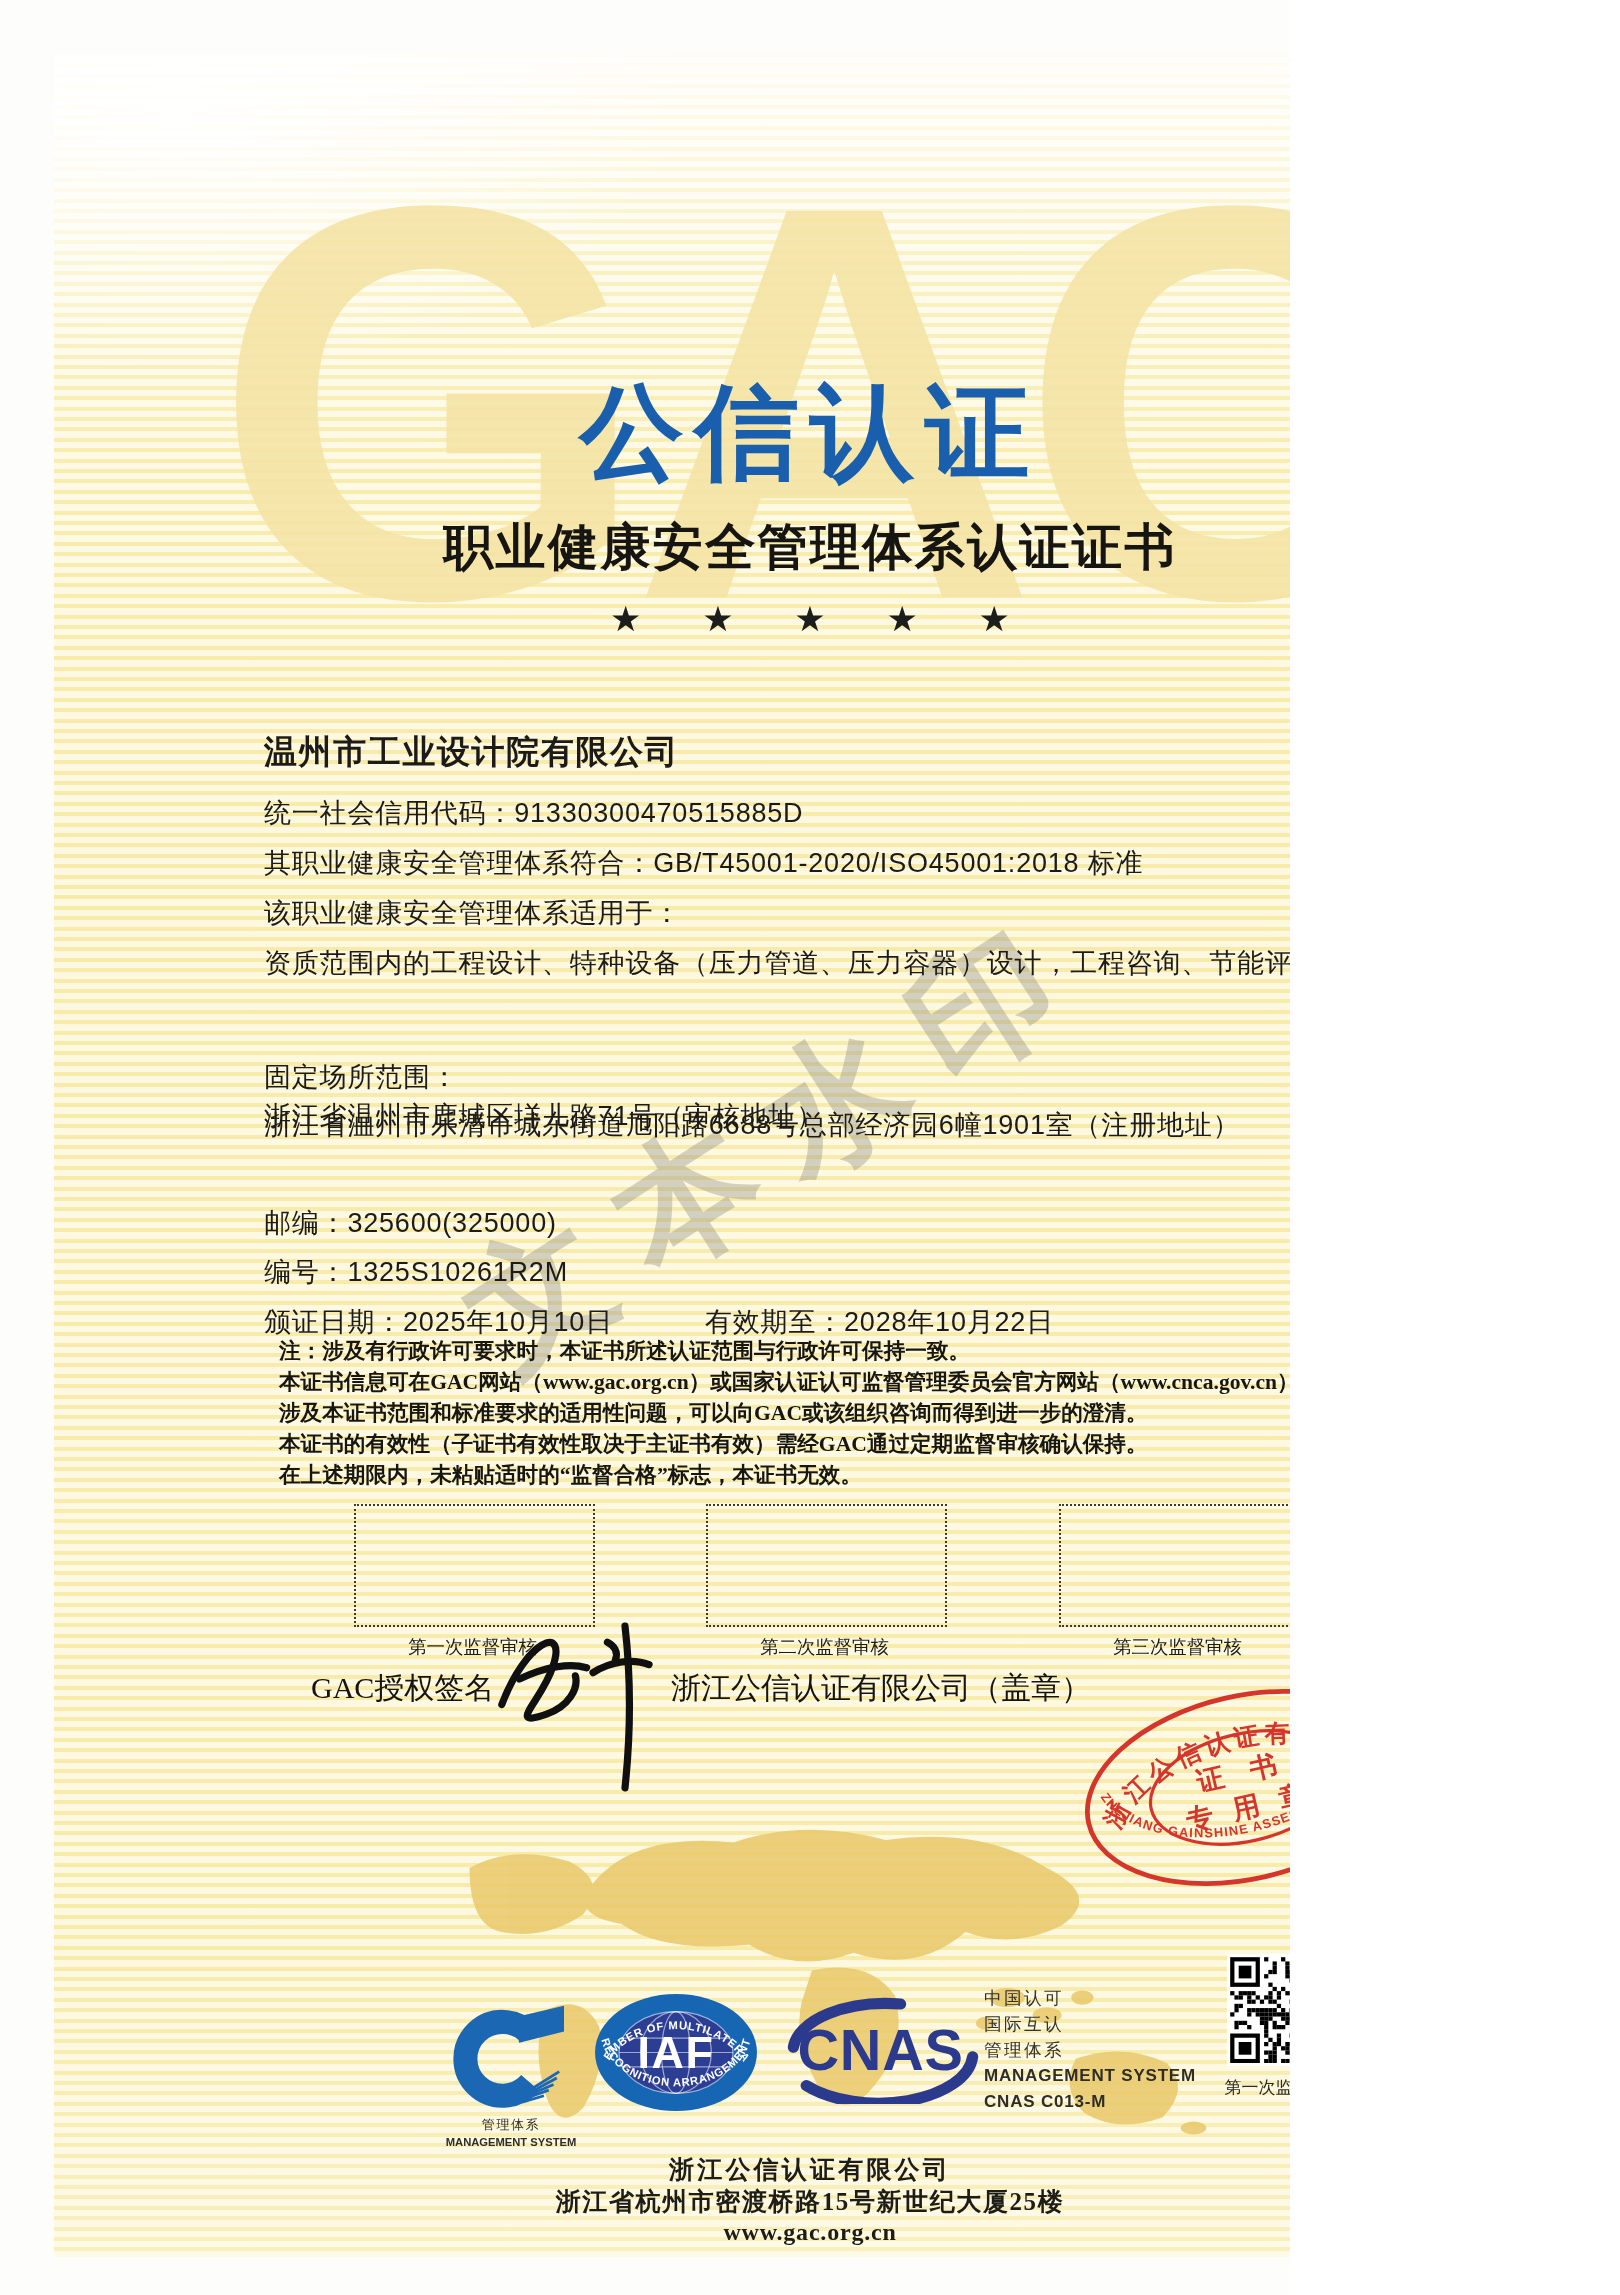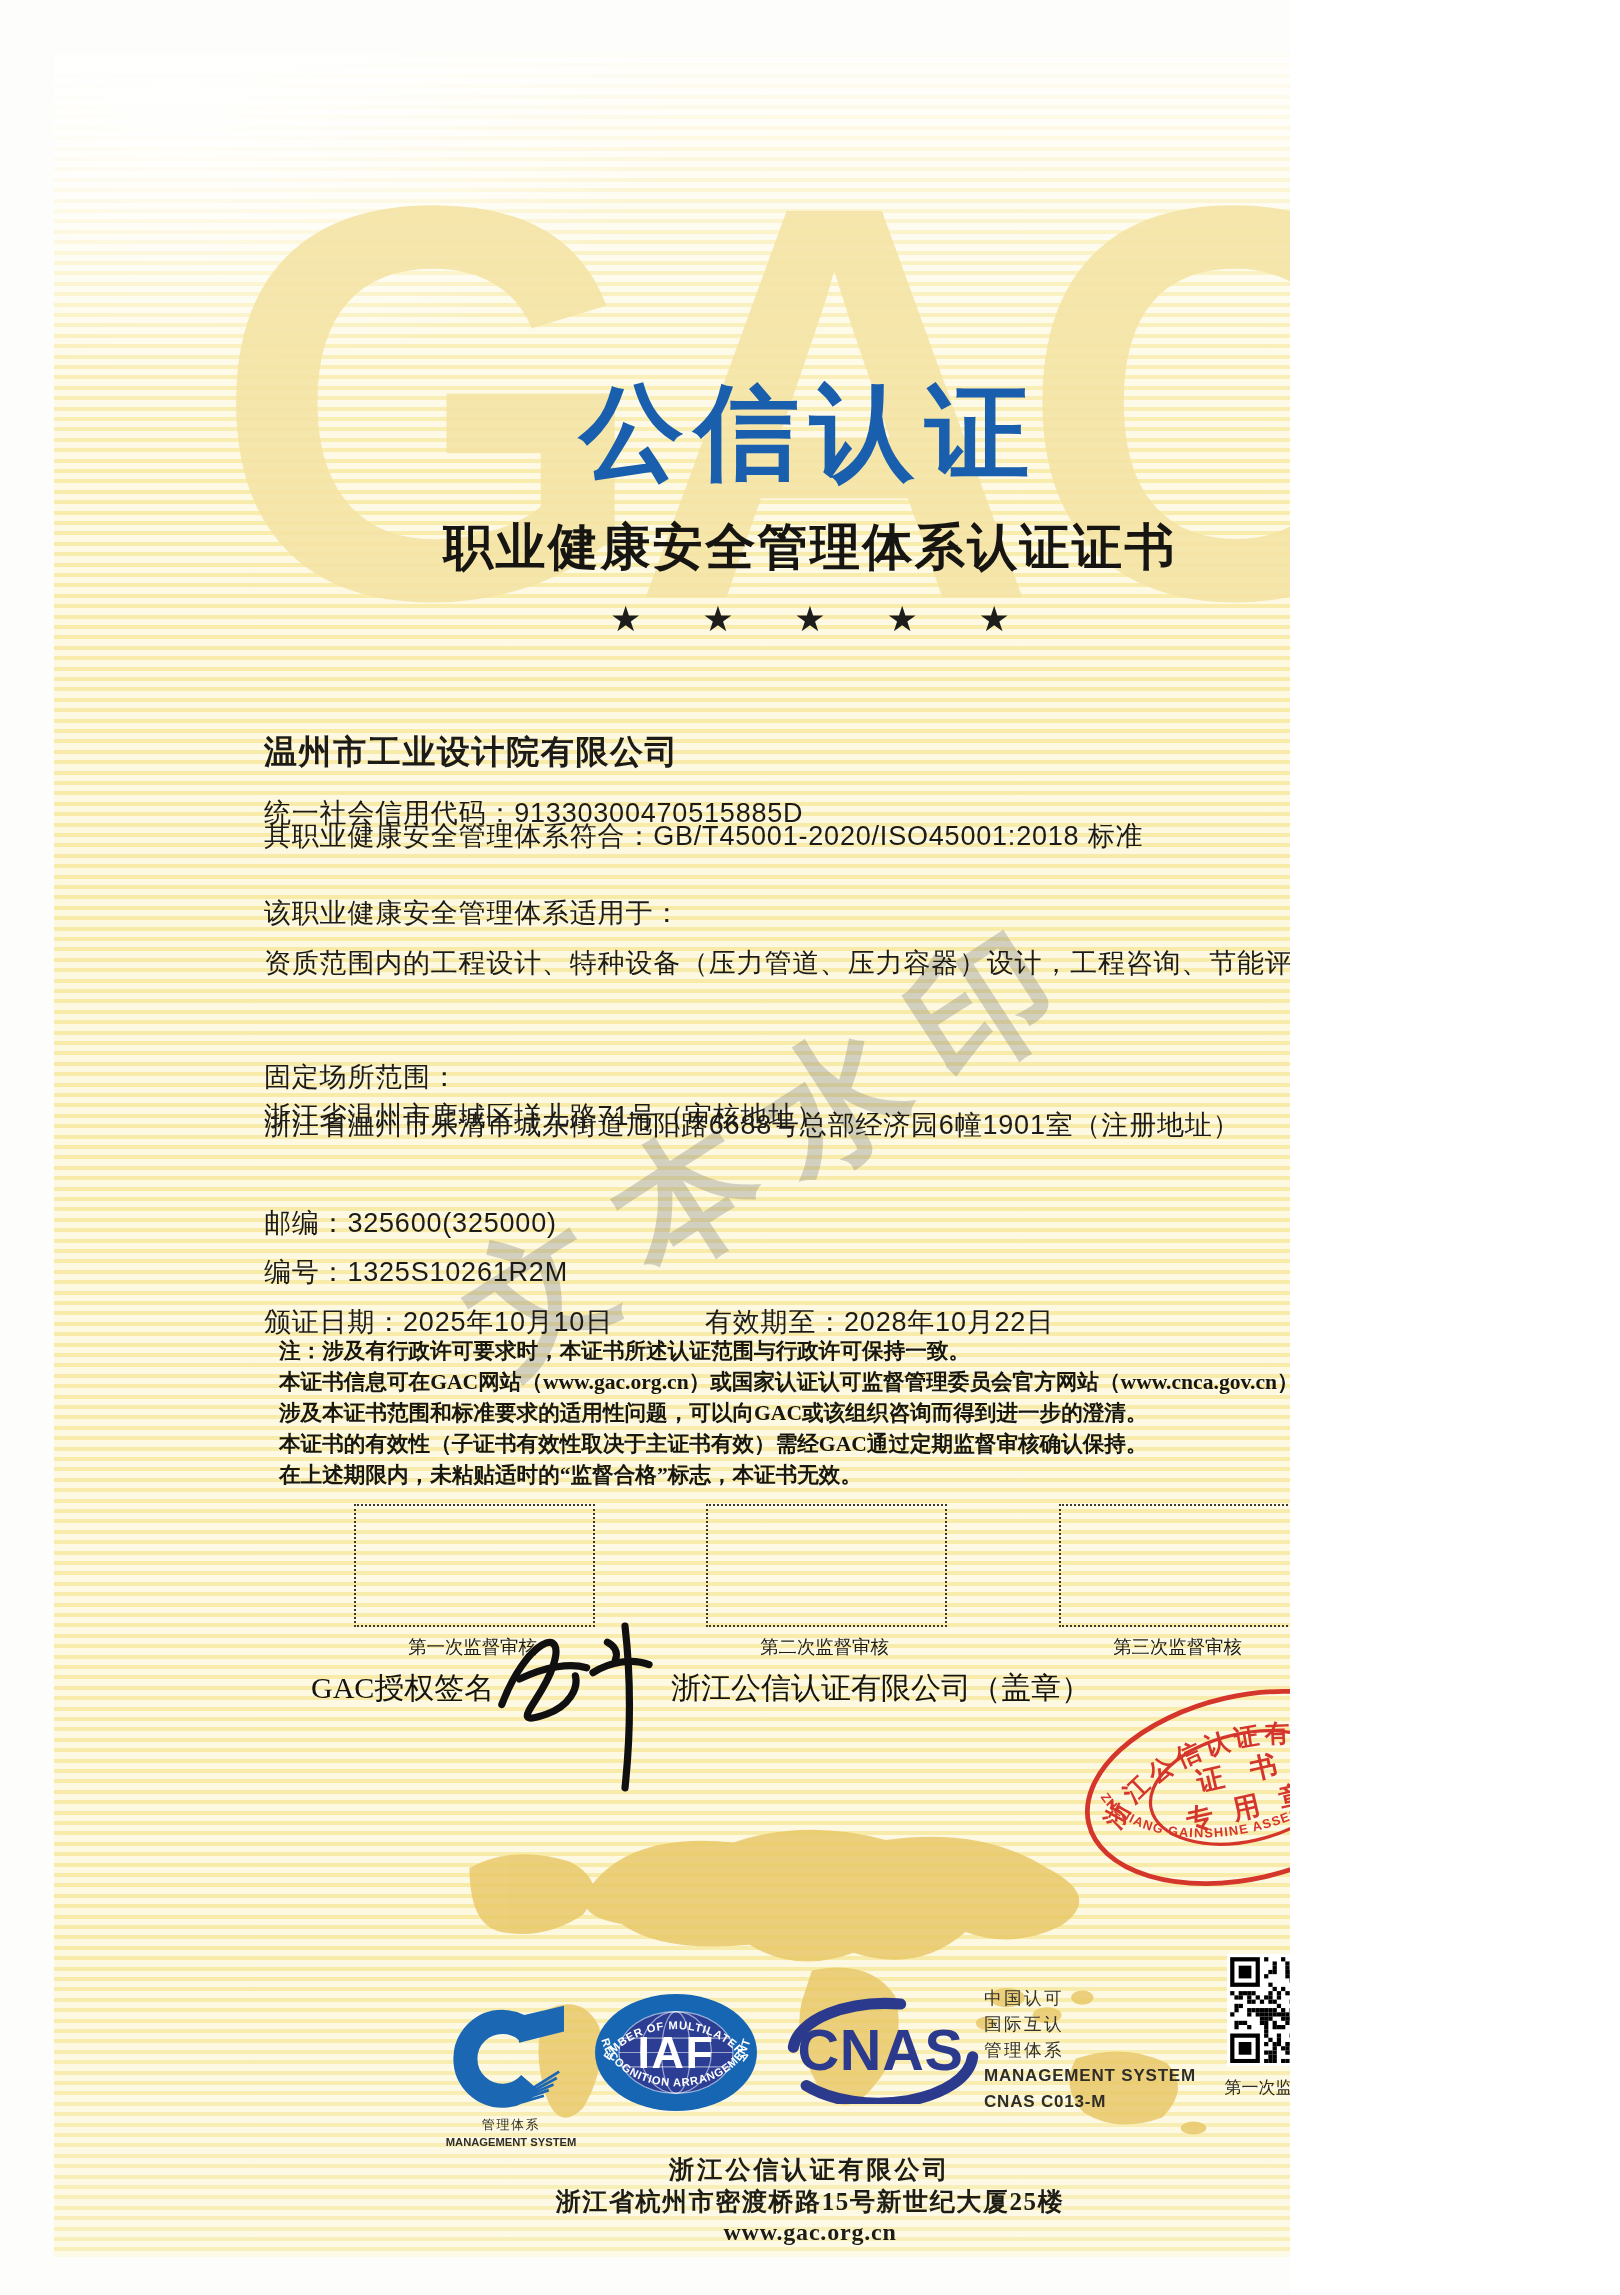--- a/index.html
+++ b/index.html
@@ -28,21 +28,21 @@
   
   .row-center{position:absolute;left:54px;width:1512px;text-align:center;z-index:2;}
   .brand-title{top:364px;font-size:104px;font-weight:900;letter-spacing:11.2px;color:#1a5fae;font-family:"Liberation Sans",sans-serif;}
   .cert-title{top:514px;font-size:50px;font-weight:700;letter-spacing:2.4px;color:#161512;font-family:"Liberation Serif",serif;}
   .stars{top:599px;font-size:35px;word-spacing:51px;color:#1d1d1b;}
   .certify{top:655px;font-size:37px;font-weight:700;letter-spacing:27px;color:#15140f;font-family:"Liberation Serif",serif;}
 
   
   .bline{position:absolute;left:264px;font-size:27px;color:#1c1b17;z-index:2;white-space:nowrap;letter-spacing:0.8px;}
   .company{top:730px;font-size:33px;font-weight:700;letter-spacing:1.6px;}
-  .l-credit{top:795px;}  .l-standard{top:818px;} .l-scopeintro{top:895px;}
+  .l-credit{top:795px;}  .l-standard{top:845px;} .l-scopeintro{top:895px;}
   .l-scope1{top:945px;} .l-scope2{top:1009px;}  .l-sites{top:1059px;}
   .l-addr1{top:1107px;}  .l-addr2{top:1098px;}   .l-postal{top:1205px;}
   .l-certno{top:1254px;} .l-issue{top:1304px;}
   .l-valid{top:1304px;left:705px;}
 
   
   .notes{position:absolute;left:279px;top:1336px;z-index:2;font-family:"Liberation Serif",serif;
     font-weight:700;font-size:21.6px;line-height:31px;color:#17160f;white-space:nowrap;}
 
   

